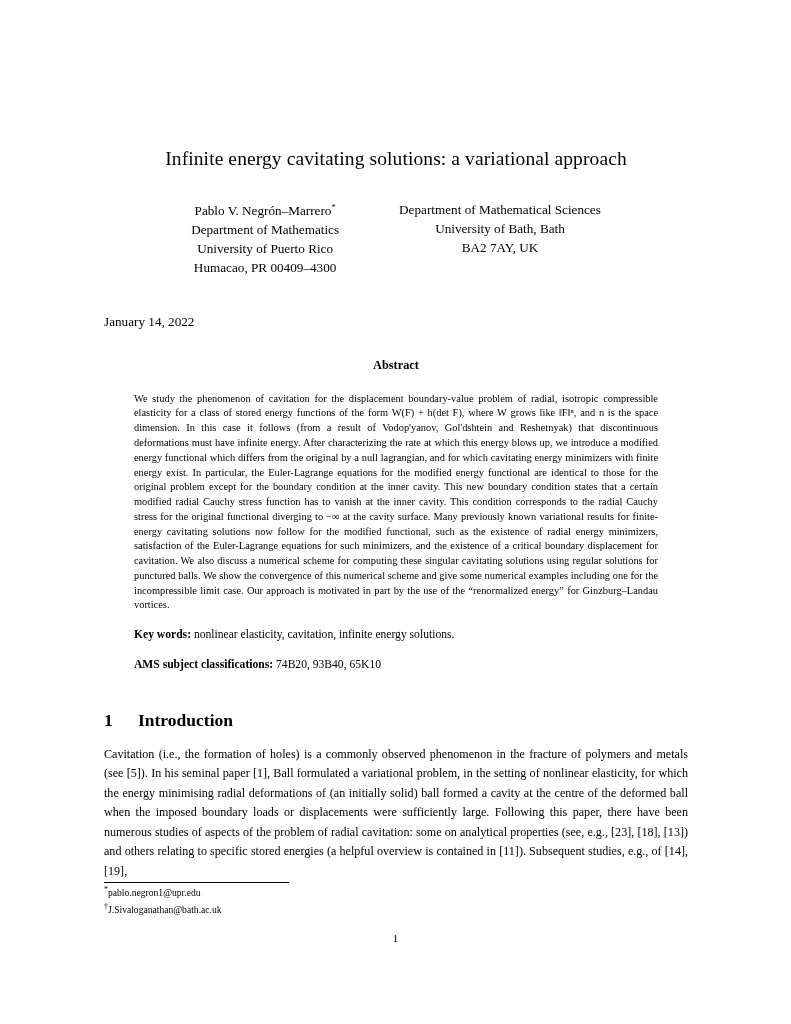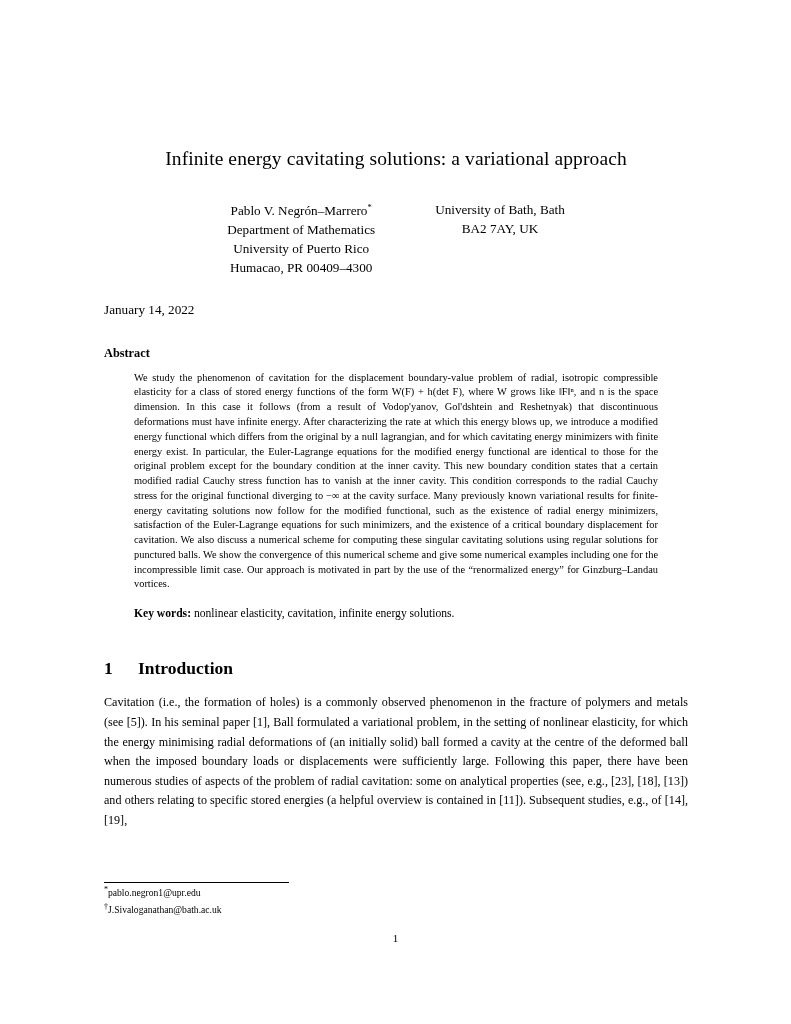--- a/index.html
+++ b/index.html
@@ -32,39 +32,40 @@
     text-align: center;
     font-size: 19.5px;
     letter-spacing: 0.1px;
     margin-bottom: 30px;
     line-height: 1.3;
   }
   .authors {
     display: flex;
     justify-content: center;
     gap: 60px;
-    margin-bottom: 24px;
+    margin-bottom: 36px;
   }
   .author-col {
     text-align: center;
     font-size: 13.2px;
     line-height: 1.42;
   }
   .author-col div {
     white-space: nowrap;
   }
   .date {
     text-align: left;
     font-size: 13.2px;
     margin-bottom: 28px;
   }
   .abstract-head {
+    text-align: center;
     font-size: 12.3px;
     font-weight: bold;
-    margin-bottom: 10px;
+    margin-bottom: 19px;
   }
   .abstract-body {
     font-size: 10.4px;
     line-height: 1.42;
     text-align: justify;
     margin: 0 30px 0 30px;
   }
   .kv {
     font-size: 11.6px;
     margin: 14px 30px 0 30px;
@@ -129,35 +130,40 @@
     <div class="title">Infinite energy cavitating solutions: a variational approach</div>
 
     <div class="authors">
       <div class="author-col">
         <div><span>Pablo V. Negrón–Marrero</span><sup class="fn">*</sup></div>
         <div>Department of Mathematics</div>
         <div>University of Puerto Rico</div>
         <div>Humacao, PR 00409–4300</div>
       </div>
       <div class="author-col">
+        <div>Department of Mathematical Sciences</div>
         <div>University of Bath, Bath</div>
         <div>BA2 7AY, UK</div>
       </div>
     </div>
 
     <div class="date">January 14, 2022</div>
 
     <div class="abstract-head">Abstract</div>
     <div class="abstract-body">We study the phenomenon of cavitation for the displacement boundary-value problem of radial, isotropic compressible elasticity for a class of stored energy functions of the form W(F) + h(det F), where W grows like ‖F‖ⁿ, and n is the space dimension. In this case it follows (from a result of Vodop'yanov, Gol'dshtein and Reshetnyak) that discontinuous deformations must have infinite energy. After characterizing the rate at which this energy blows up, we introduce a modified energy functional which differs from the original by a null lagrangian, and for which cavitating energy minimizers with finite energy exist. In particular, the Euler-Lagrange equations for the modified energy functional are identical to those for the original problem except for the boundary condition at the inner cavity. This new boundary condition states that a certain modified radial Cauchy stress function has to vanish at the inner cavity. This condition corresponds to the radial Cauchy stress for the original functional diverging to −∞ at the cavity surface. Many previously known variational results for finite-energy cavitating solutions now follow for the modified functional, such as the existence of radial energy minimizers, satisfaction of the Euler-Lagrange equations for such minimizers, and the existence of a critical boundary displacement for cavitation. We also discuss a numerical scheme for computing these singular cavitating solutions using regular solutions for punctured balls. We show the convergence of this numerical scheme and give some numerical examples including one for the incompressible limit case. Our approach is motivated in part by the use of the “renormalized energy” for Ginzburg–Landau vortices.</div>
 
     <div class="kv">
       <b>Key words:</b>
       <span>nonlinear elasticity, cavitation, infinite energy solutions.</span>
     </div>
 
+    <div class="kv">
+      <b>AMS subject classifications:</b>
+      <span>74B20, 93B40, 65K10</span>
+    </div>
 
     <div class="section-head">
       <span class="num">1</span><span>Introduction</span>
     </div>
 
     <div class="body-par">Cavitation (i.e., the formation of holes) is a commonly observed phenomenon in the fracture of polymers and metals (see [5]). In his seminal paper [1], Ball formulated a variational problem, in the setting of nonlinear elasticity, for which the energy minimising radial deformations of (an initially solid) ball formed a cavity at the centre of the deformed ball when the imposed boundary loads or displacements were sufficiently large. Following this paper, there have been numerous studies of aspects of the problem of radial cavitation: some on analytical properties (see, e.g., [23], [18], [13]) and others relating to specific stored energies (a helpful overview is contained in [11]). Subsequent studies, e.g., of [14], [19],</div>
 
   </div>
 
   <div class="rule"></div>

